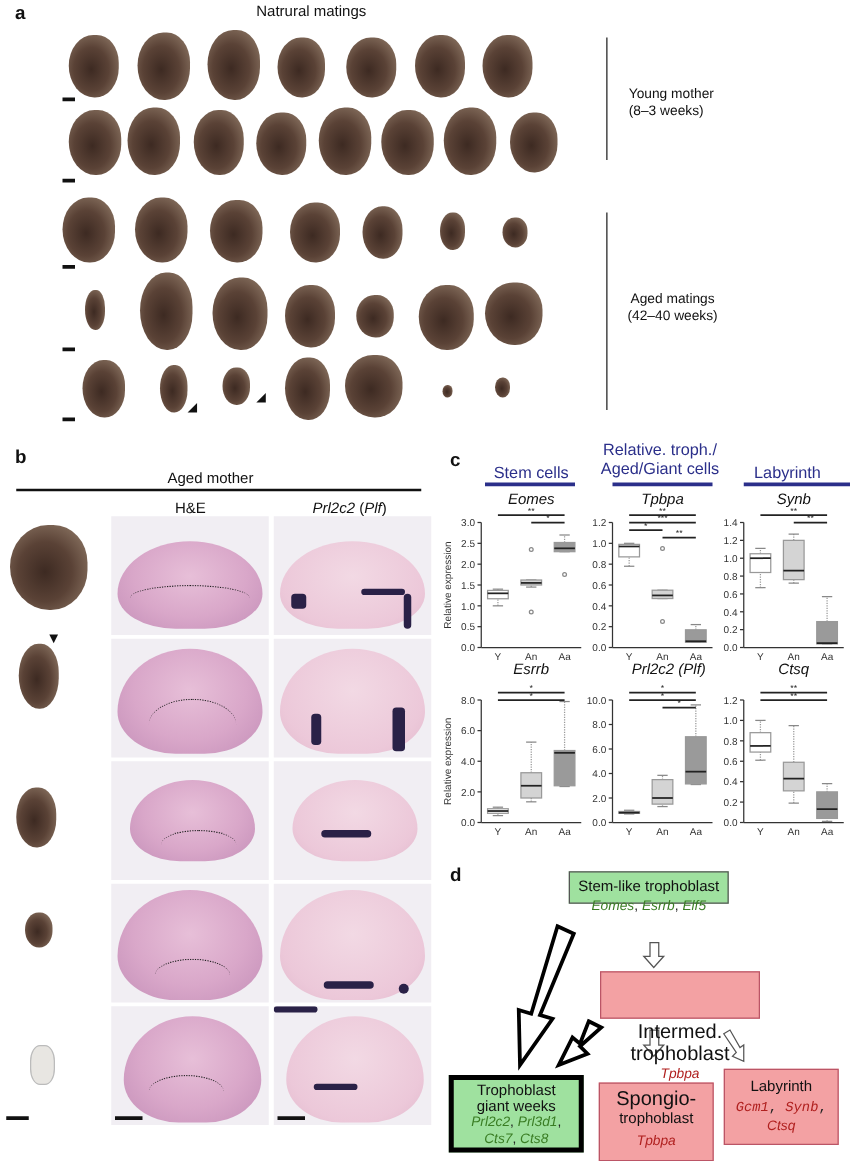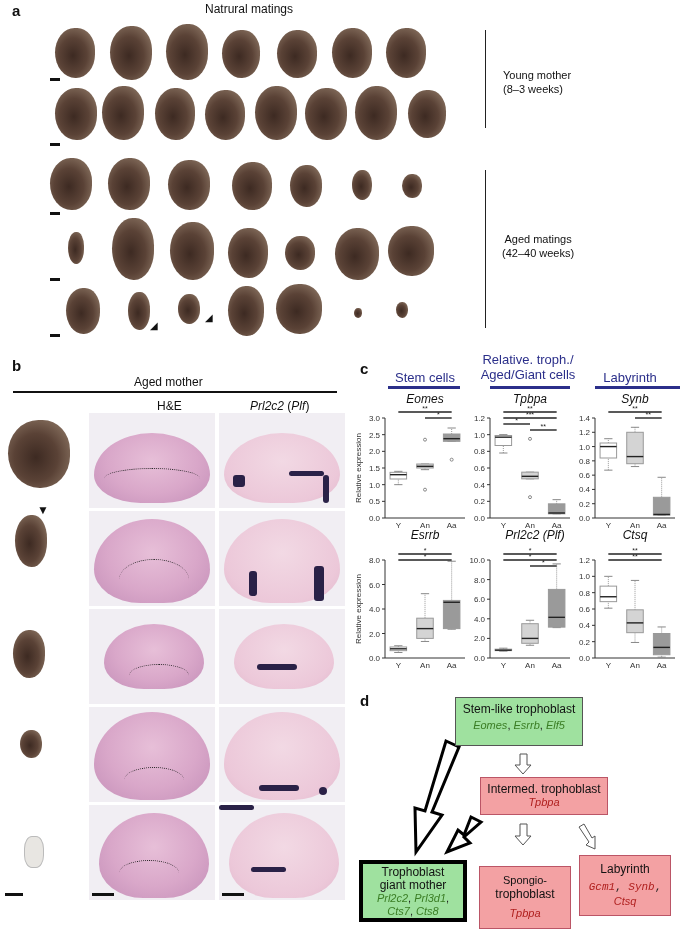--- a/index.html
+++ b/index.html
@@ -93,21 +93,21 @@
 </div>
 <div class="vline" style="left:485px;top:170px;height:158px;"></div>
 <div class="abs t11" style="left:502px;top:232px;line-height:14px;text-align:center;">
   <div>Aged matings</div>
   <div>(42–40 weeks)</div>
 </div>
 
 <div class="abs plabel" style="left:12px;top:357px;">b</div>
 <div class="abs t12" style="left:134px;top:375px;">Aged mother</div>
 <div class="hline" style="left:13px;top:391px;width:324px;"></div>
-<div class="abs t12" style="left:157px;top:399px;">H&amp;E</div>
+<div class="abs t12" style="left:140px;top:399px;">H&amp;E</div>
 <div class="abs t12" style="left:250px;top:399px;"><i>Prl2c2</i> (<i>Plf</i>)</div>
 
 <div>
 
   <div class="embryo" style="left:8px;top:420px;width:62px;height:68px;"></div>
   <div class="embryo" style="left:15px;top:515px;width:32px;height:52px;"></div>
   <div class="abs" style="left:37px;top:503px;font-size:12px;">▼</div>
   <div class="embryo" style="left:13px;top:630px;width:32px;height:48px;"></div>
   <div class="embryo" style="left:20px;top:730px;width:22px;height:28px;"></div>
   <div class="abs" style="left:24px;top:836px;width:18px;height:30px;border:1px solid #bbb;border-radius:40%;background:#e8e6e2;"></div>
@@ -450,39 +450,39 @@
   <g fill="#fff" stroke="#000" stroke-width="3">
     <polygon points="471,817 481,822 464,837 470,843 447,852 458,830 464,835"></polygon>
   </g>
   <g fill="#fff" stroke="#555" stroke-width="1">
     <polygon points="520,754 527,754 527,765 531,765 523,774 515,765 520,765"></polygon>
     <polygon points="520,824 527,824 527,836 531,836 523,845 515,836 520,836"></polygon>
     <polygon points="579,827 584,824 592,838 595,836 595,849 586,845 589,842"></polygon>
   </g>
 </svg>
 
-<div class="box green" style="left:455px;top:697px;width:128px;height:49px;padding-top:4px;">
+<div class="box green" style="left:455px;top:697px;width:128px;height:26px;padding-top:4px;">
   <div style="font-size:12px;">Stem-like trophoblast</div>
   <div class="gtext" style="margin-top:3px;"><span>Eomes</span><span style="color:#222;font-style:normal;">, </span><span>Esrrb</span><span style="color:#222;font-style:normal;">, </span><span>Elf5</span></div>
 </div>
 
 <div class="box red" style="left:480px;top:777px;width:128px;height:38px;padding-top:4px;">
-  <div style="font-size:12px;">Intermed. trophoblast</div>
+  <div style="font-size:16px;margin-top:35px;">Intermed. trophoblast</div>
   <div class="rtext">Tpbpa</div>
 </div>
 
 <div class="box green" style="left:359px;top:860px;width:108px;height:62px;border:4px solid #000;padding-top:2px;line-height:13px;">
   <div style="font-size:12px;">Trophoblast</div>
-  <div style="font-size:12px;">giant mother</div>
+  <div style="font-size:12px;">giant weeks</div>
   <div class="gtext"><span>Prl2c2</span><span style="color:#222;font-style:normal;">, </span><span>Prl3d1</span><span style="color:#222;font-style:normal;">,</span></div>
   <div class="gtext"><span>Cts7</span><span style="color:#222;font-style:normal;">, </span><span>Cts8</span></div>
 </div>
 
 <div class="box red" style="left:479px;top:866px;width:92px;height:63px;padding-top:6px;line-height:14px;">
-  <div style="font-size:11px;">Spongio-</div>
+  <div style="font-size:16px;">Spongio-</div>
   <div style="font-size:12px;">trophoblast</div>
   <div class="rtext" style="margin-top:5px;">Tpbpa</div>
 </div>
 
 <div class="box red" style="left:579px;top:855px;width:92px;height:61px;padding-top:6px;line-height:14px;">
   <div style="font-size:12px;">Labyrinth</div>
   <div class="rtext" style="margin-top:4px;font-family:Liberation Mono, monospace;"><span>Gcm1</span><span style="color:#222;font-style:normal;">, </span><span>Synb</span><span style="color:#222;font-style:normal;">,</span></div>
   <div class="rtext">Ctsq</div>
 </div>
 

